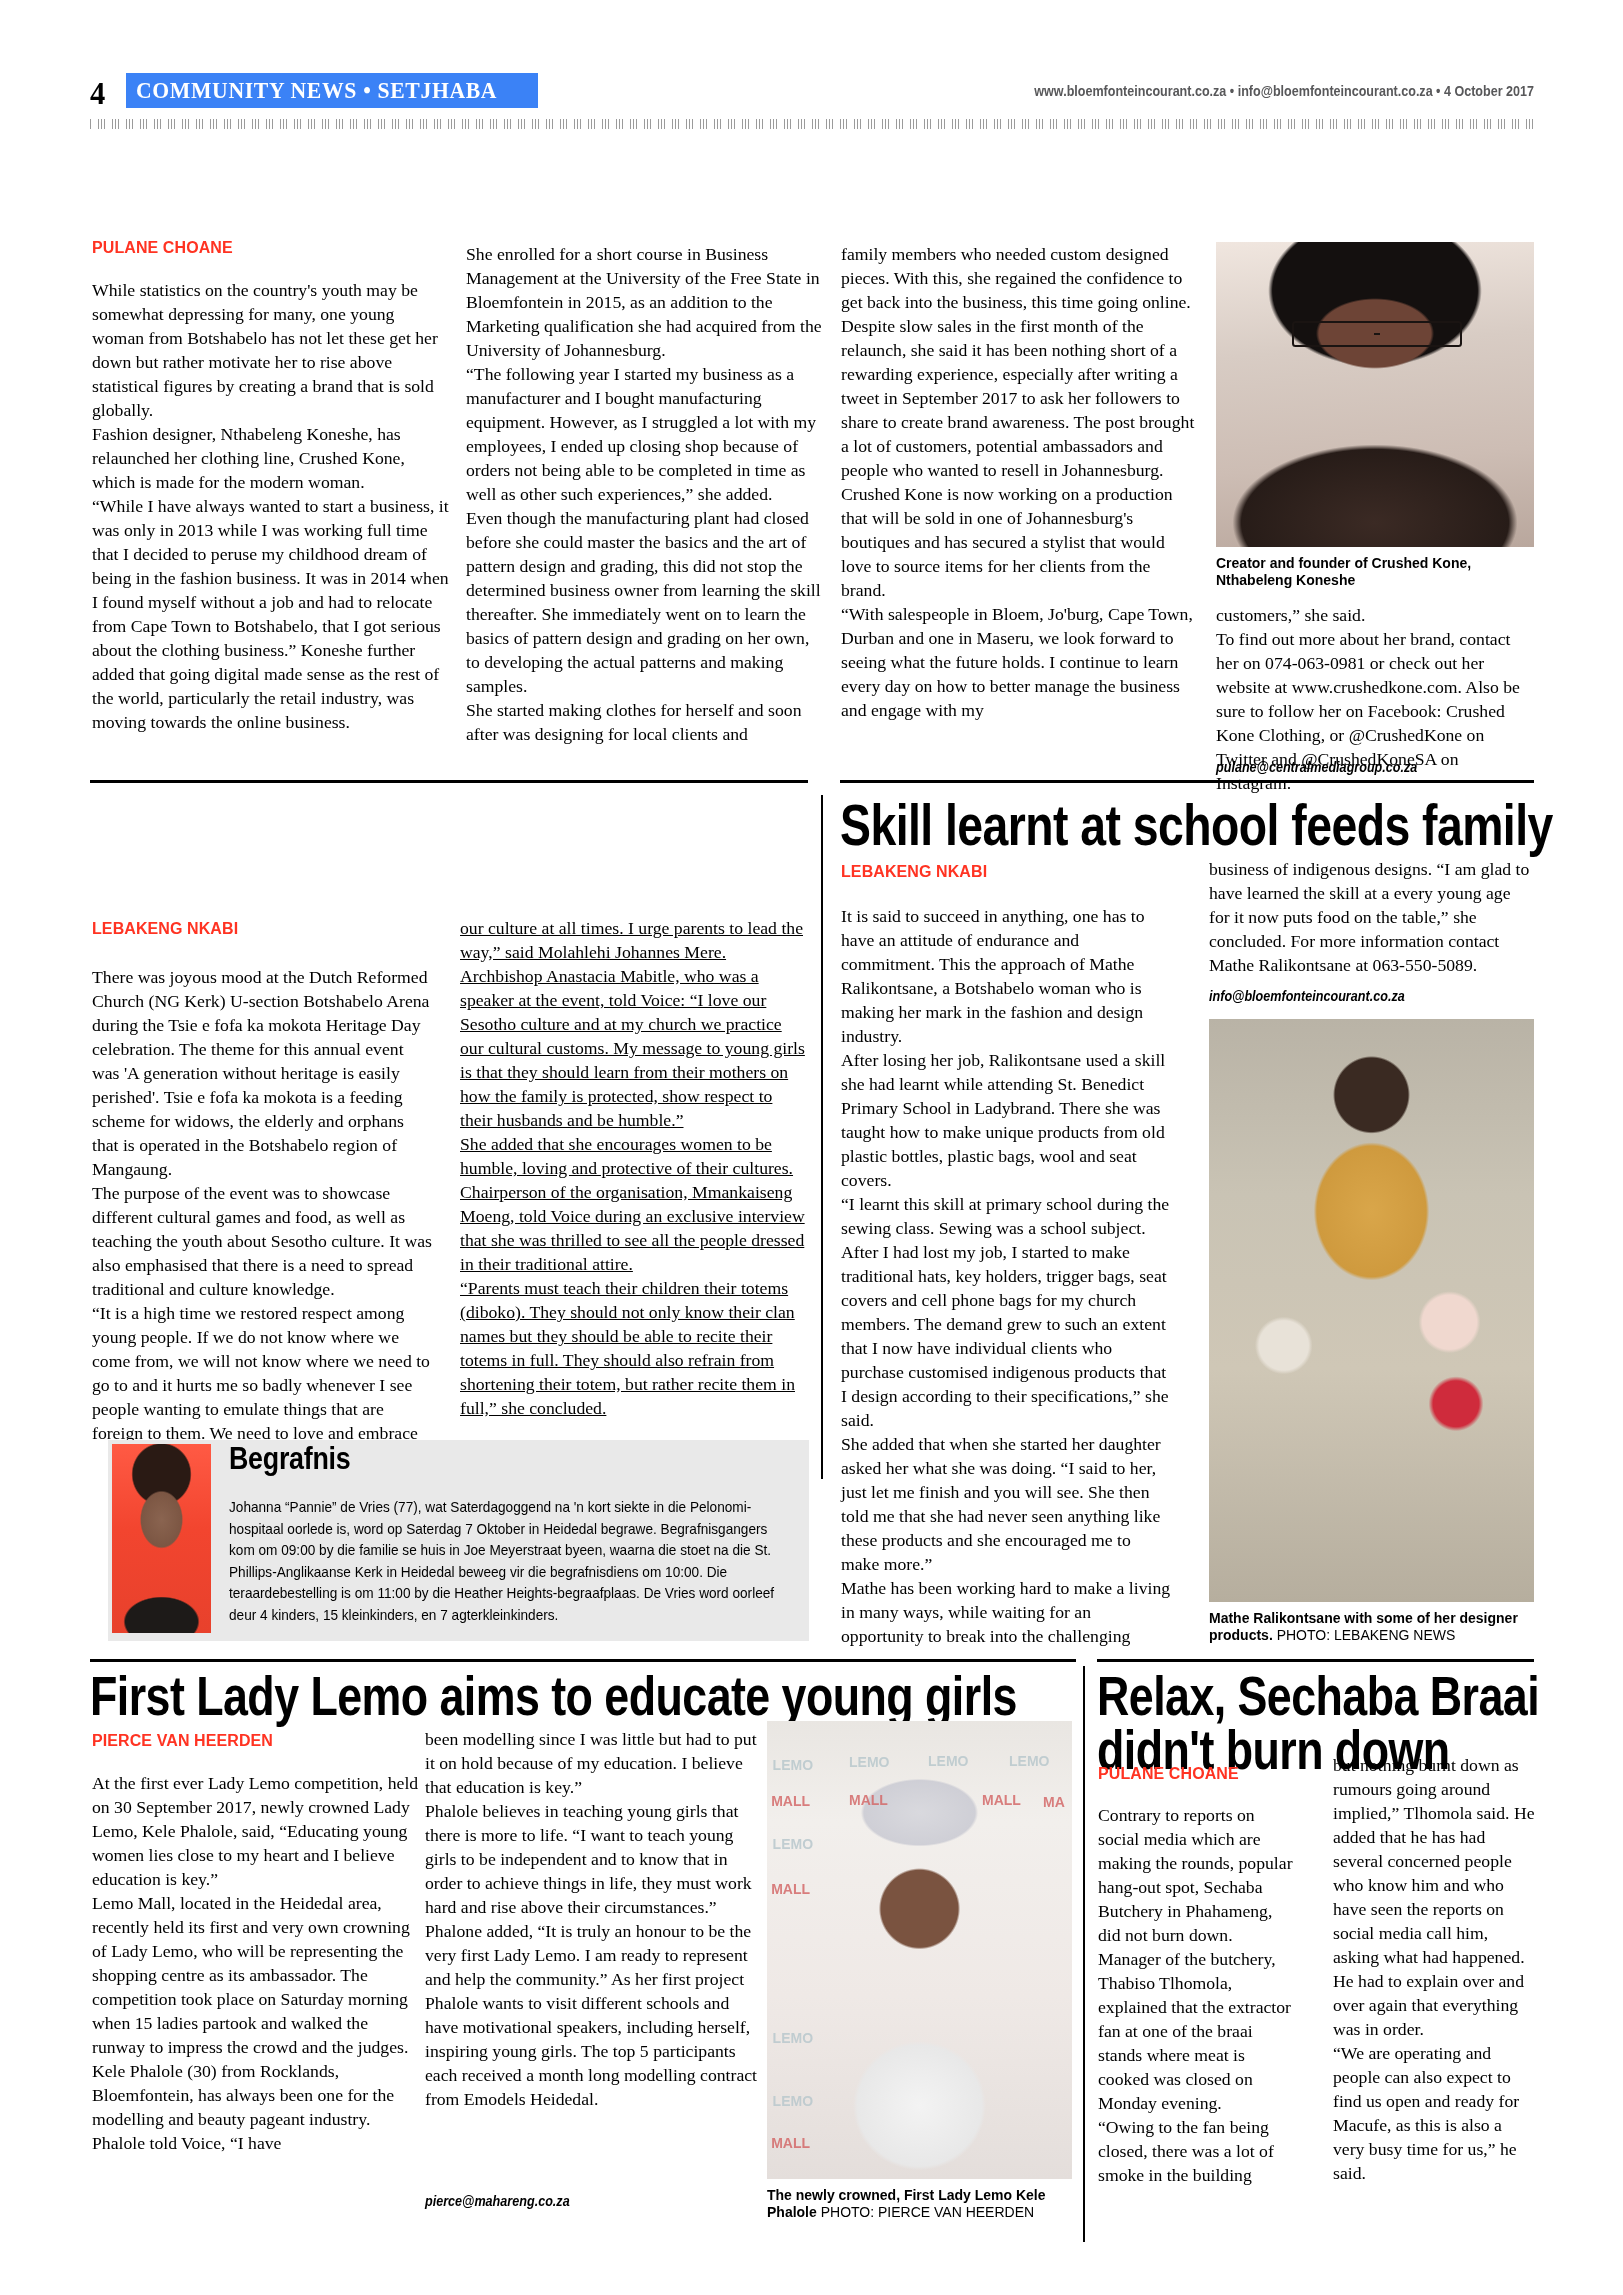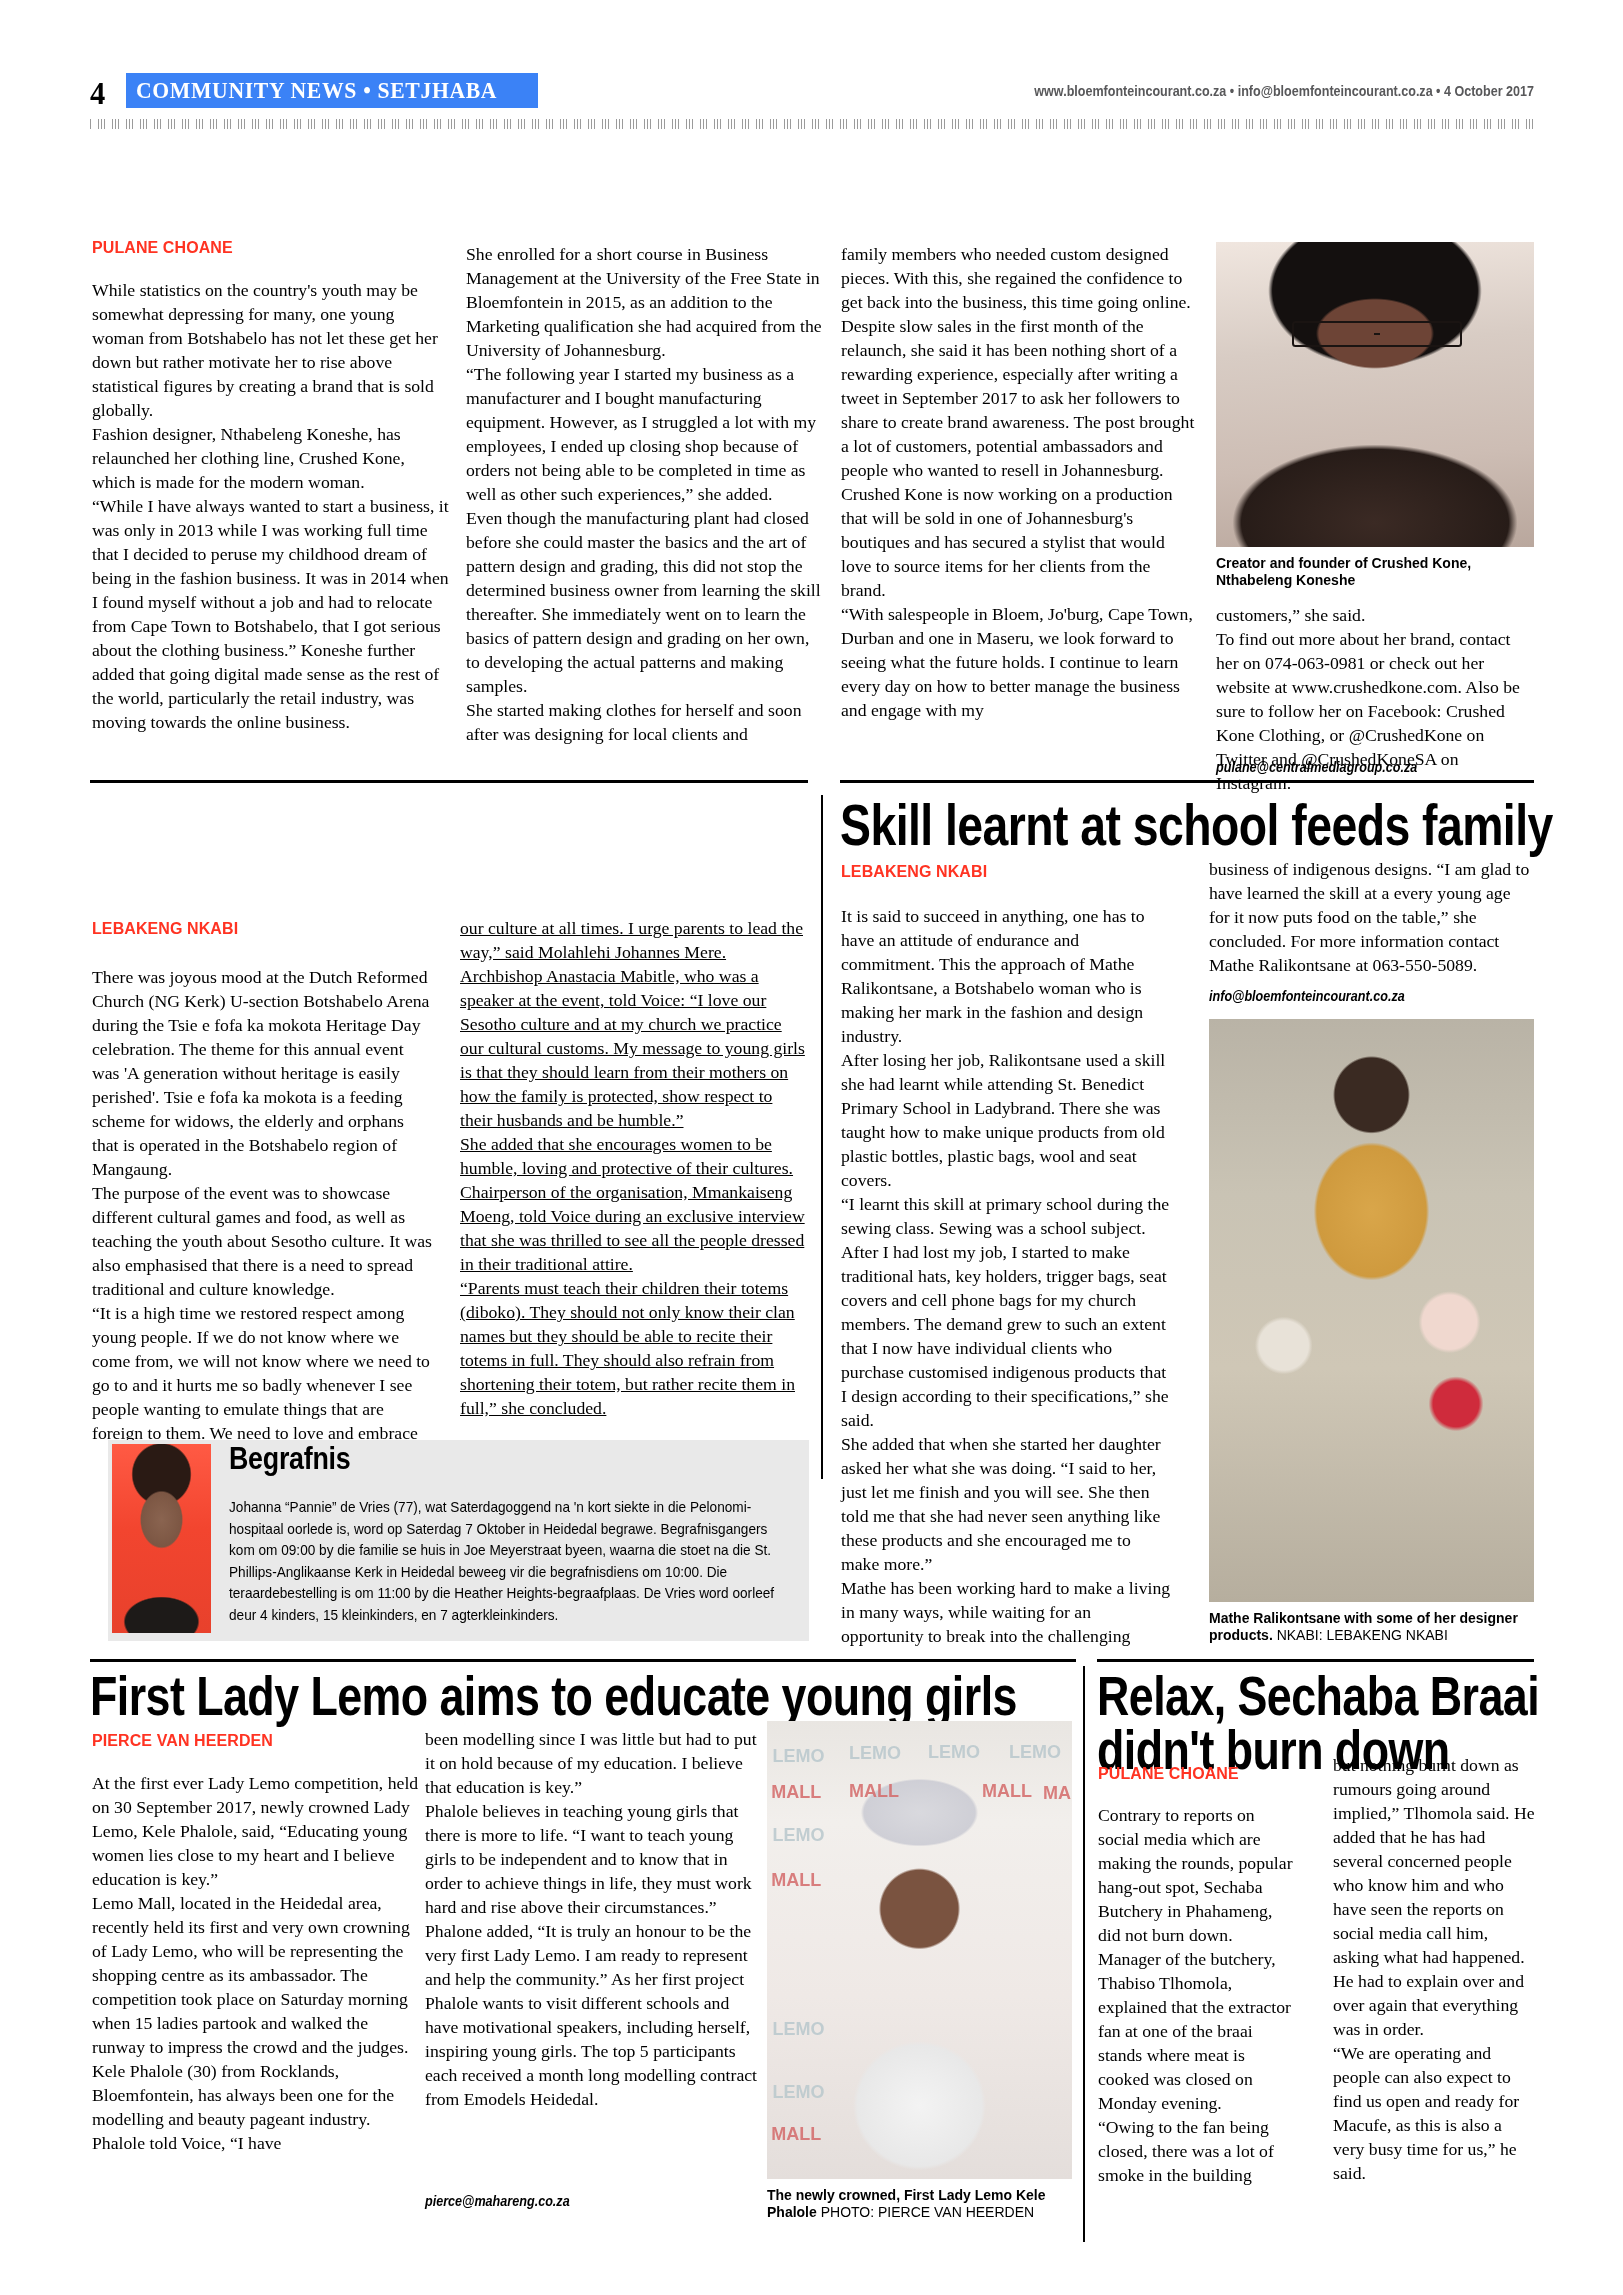--- a/index.html
+++ b/index.html
@@ -105,21 +105,21 @@
   }
 
   .ph-lemo {
     background:
       radial-gradient(ellipse 18% 12% at 50% 41%, #7a5340 0%, #7a5340 70%, rgba(0,0,0,0) 74%),
       radial-gradient(ellipse 26% 10% at 50% 20%, #d9d9de 0%, #cfcfd6 70%, rgba(0,0,0,0) 74%),
       radial-gradient(ellipse 34% 22% at 50% 84%, #f3f3f3 0%, #e8e8e8 60%, rgba(0,0,0,0) 64%),
       linear-gradient(180deg,#e9e6e2 0%,#f2efec 22%,#efe9e6 60%,#e4dedb 100%);
   }
   .ph-lemo .wm { position:absolute; color:#b9c8cd; font-family:"Liberation Sans",sans-serif;
-    font-size:18px; font-weight:700; opacity:.85; }
+    font-size:14px; font-weight:700; opacity:.85;margin-top:11px; }
   .ph-lemo .wm.red { color:#d46a6a; }
 
   .obit-box { position:absolute; background:#e9e9e9; }
   .obit-title { font-family:"Liberation Sans","DejaVu Sans",sans-serif; font-weight:700;
     font-size:30.5px; letter-spacing:-0.3px; transform:scaleX(0.88); transform-origin:left top; }
   .obit-text { font-family:"Liberation Sans","DejaVu Sans",sans-serif; font-size:14.2px;
     line-height:21.5px; transform:scaleX(0.96); transform-origin:left top; }
 </style>
 </head>
 <body>
@@ -193,21 +193,21 @@
 After losing her job, Ralikontsane used a skill she had learnt while attending St. Benedict Primary School in Ladybrand. There she was taught how to make unique products from old plastic bottles, plastic bags, wool and seat covers.
 “I learnt this skill at primary school during the sewing class. Sewing was a school subject. After I had lost my job, I started to make traditional hats, key holders, trigger bags, seat covers and cell phone bags for my church members. The demand grew to such an extent that I now have individual clients who purchase customised indigenous products that I design according to their specifications,” she said.
 She added that when she started her daughter asked her what she was doing. “I said to her, just let me finish and you will see. She then told me that she had never seen anything like these products and she encouraged me to make more.”
 Mathe has been working hard to make a living in many ways, while waiting for an opportunity to break into the challenging</div>
   <div class="body-col" style="position:absolute;left:1209px;top:857px;width:326px;white-space:pre-line;">business of indigenous designs. “I am glad to have learned the skill at a every young age for it now puts food on the table,” she concluded. For more information contact Mathe Ralikontsane at 063-550-5089.</div>
   <div class="email" style="position:absolute;left:1209px;top:988px;">info@bloemfonteincourant.co.za</div>
 
   <div class="photo ph-mathe" style="left:1209px;top:1019px;width:325px;height:583px;"></div>
   <div class="caption" style="position:absolute;left:1209px;top:1610px;width:326px;">
     <b>Mathe Ralikontsane with some of her designer products.</b>
-    <span>NKABI: LEBAKENG NKABI</span>
+    <span>PHOTO: LEBAKENG NEWS</span>
   </div>
 
   <div class="rule-black" style="position:absolute;left:90px;top:1659px;width:986px;height:2.8px;"></div>
   <div class="rule-black" style="position:absolute;left:1097px;top:1659px;width:437px;height:2.8px;"></div>
 
   <div class="hl-wrap" style="position:absolute;left:90px;top:1669px;width:1180px;">
     <div class="hl hl-sec2">First Lady Lemo aims to educate young girls</div>
   </div>
 
   <div class="byline" style="position:absolute;left:92px;top:1730px;">PIERCE VAN HEERDEN</div>

